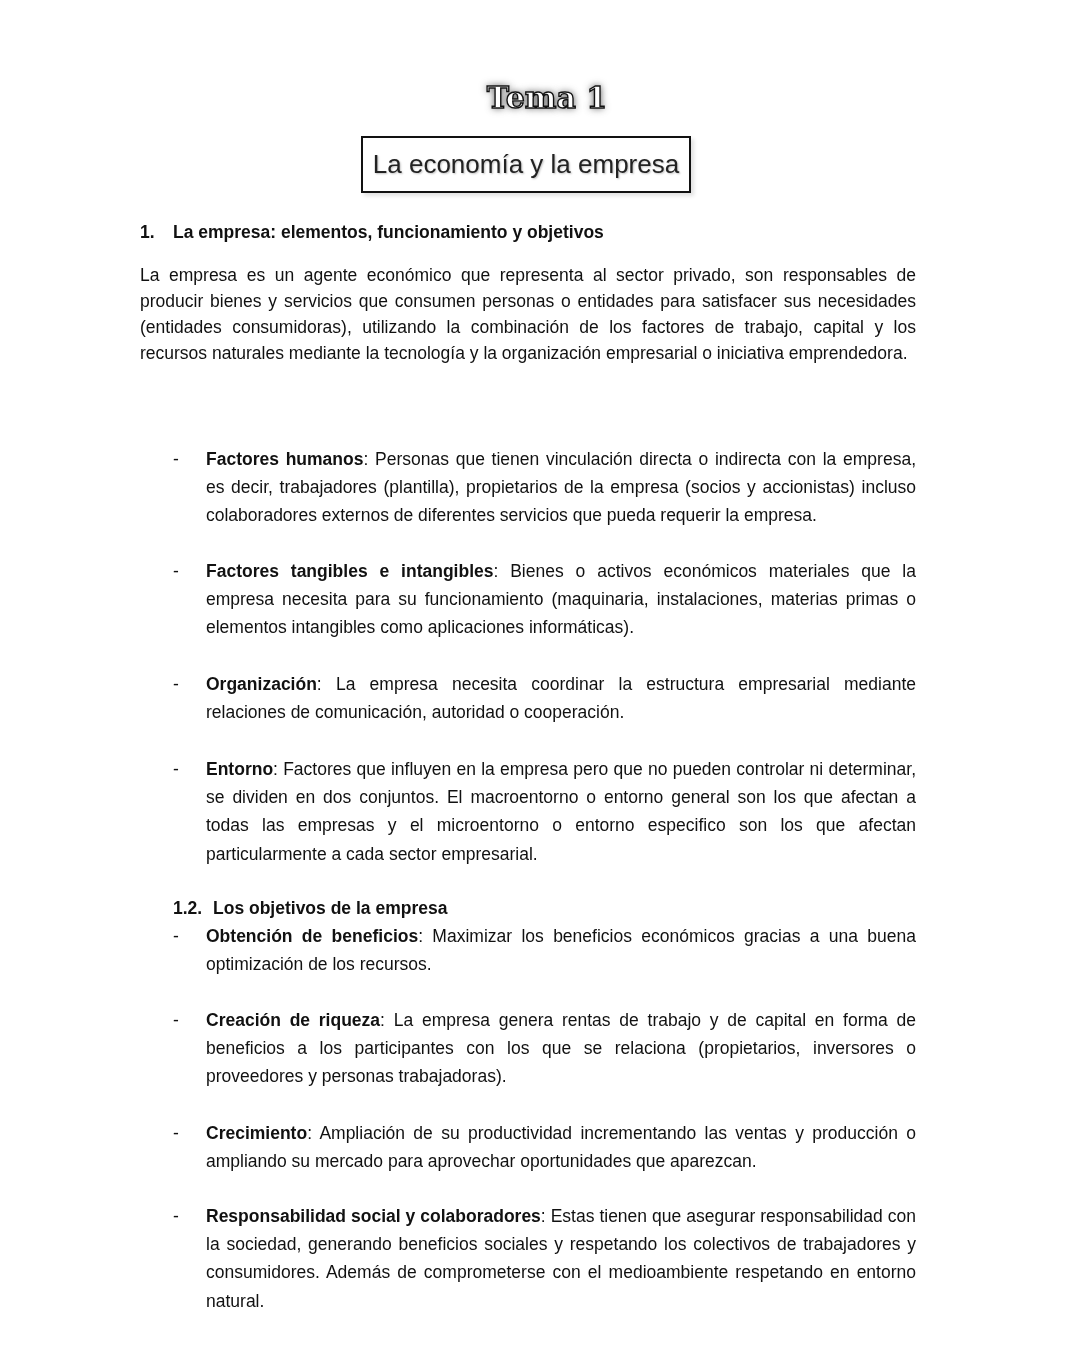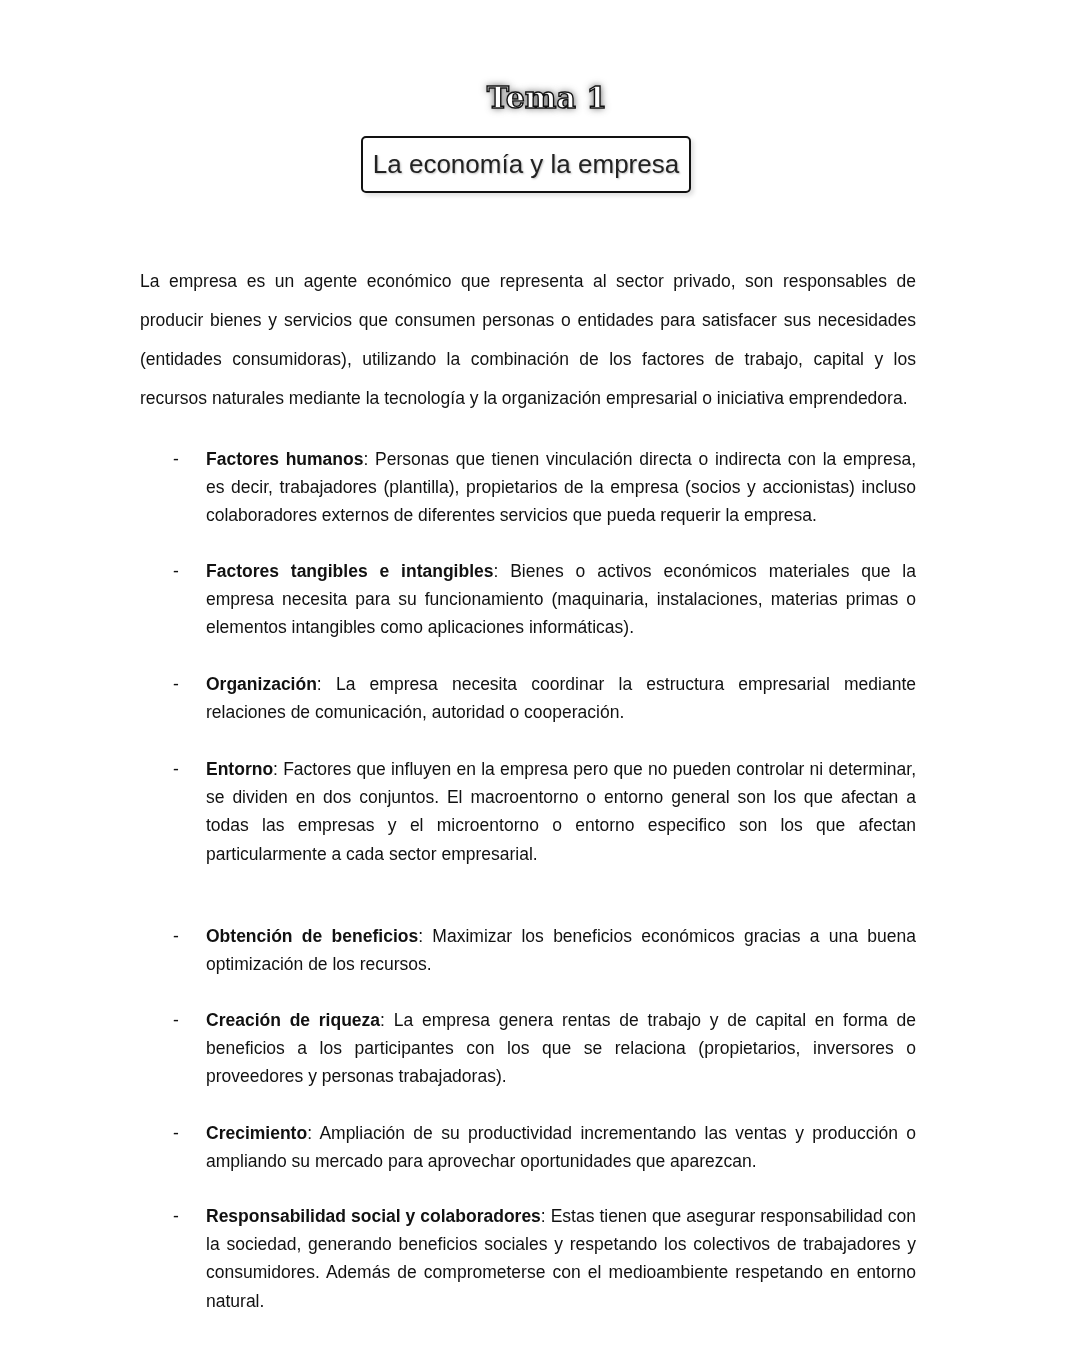--- a/index.html
+++ b/index.html
@@ -15,36 +15,36 @@
     text-align: center;
     font-family: "DejaVu Serif", "Liberation Serif", serif;
     font-weight: bold; font-size: 30px; letter-spacing: 0px;
     color: #ffffff;
     -webkit-text-stroke: 1.4px #111;
     text-shadow: 0 0 6px rgba(0,0,0,0.55), 0 0 10px rgba(0,0,0,0.35);
     line-height: 40px;
   }
   .subtitle-box {
     position: absolute; left: 354px; top: 136px; width: 330px; height: 57px;
-    border: 2.5px solid #111; border-radius: 5px; box-sizing: border-box;
+    border: 2.5px solid #111; border-radius: 0; box-sizing: border-box;
     display: flex; align-items: center; justify-content: center;
     font-size: 26px; color: #222; background: #fff;
     box-shadow: 3px 3px 4px rgba(0,0,0,0.12);
   }
   .subtitle-box span { text-shadow: 1px 1px 2px rgba(0,0,0,0.25); }
 
   .section-heading {
     position: absolute; left: 133px; top: 220px;
     font-weight: bold; font-size: 17.5px; line-height: 24px;
   }
   .section-heading .num { display: inline-block; width: 33px; }
 
   .para {
     position: absolute; left: 133px; width: 776px;
-    font-size: 17.5px; line-height: 39px; text-align: justify;
+    font-size: 17.5px; line-height: 26px; text-align: justify;
     text-align-last: left;
   }
   .intro { top: 262px; }
 
   .sub-heading {
     position: absolute; left: 166px;
     font-weight: bold; font-size: 17.5px; line-height: 24px;
   }
   .sub-heading .num { display: inline-block; width: 40px; }
 
@@ -66,20 +66,23 @@
 <body>
 
 <div class="page">
 
   <div class="tema-title">Tema 1</div>
 
   <div class="subtitle-box">
     <span>La economía y la empresa</span>
   </div>
 
+  <div class="section-heading">
+    <span class="num">1.</span><span>La empresa: elementos, funcionamiento y objetivos</span>
+  </div>
 
   <div class="para intro">La empresa es un agente económico que representa al sector privado, son responsables de producir bienes y servicios que consumen personas o entidades para satisfacer sus necesidades (entidades consumidoras), utilizando la combinación de los factores de trabajo, capital y los recursos naturales mediante la tecnología y la organización empresarial o iniciativa emprendedora.</div>
 
 
   <div class="bullet" style="top:445px;">
     <span class="dash">-</span>
     <div class="body"><span class="term">Factores humanos</span><span>: Personas que tienen vinculación directa o indirecta con la empresa, es decir, trabajadores (plantilla), propietarios de la empresa (socios y accionistas) incluso colaboradores externos de diferentes servicios que pueda requerir la empresa.</span></div>
   </div>
 
   <div class="bullet" style="top:557px;">
@@ -90,20 +93,23 @@
   <div class="bullet" style="top:670px;">
     <span class="dash">-</span>
     <div class="body"><span class="term">Organización</span><span>: La empresa necesita coordinar la estructura empresarial mediante relaciones de comunicación, autoridad o cooperación.</span></div>
   </div>
 
   <div class="bullet" style="top:755px;">
     <span class="dash">-</span>
     <div class="body"><span class="term">Entorno</span><span>: Factores que influyen en la empresa pero que no pueden controlar ni determinar, se dividen en dos conjuntos. El macroentorno o entorno general son los que afectan a todas las empresas y el microentorno o entorno especifico son los que afectan particularmente a cada sector empresarial.</span></div>
   </div>
 
+  <div class="sub-heading" style="top:896px;">
+    <span class="num">1.2.</span><span>Los objetivos de la empresa</span>
+  </div>
 
   <div class="bullet" style="top:922px;">
     <span class="dash">-</span>
     <div class="body"><span class="term">Obtención de beneficios</span><span>: Maximizar los beneficios económicos gracias a una buena optimización de los recursos.</span></div>
   </div>
 
   <div class="bullet" style="top:1006px;">
     <span class="dash">-</span>
     <div class="body"><span class="term">Creación de riqueza</span><span>: La empresa genera rentas de trabajo y de capital en forma de beneficios a los participantes con los que se relaciona (propietarios, inversores o proveedores y personas trabajadoras).</span></div>
   </div>

